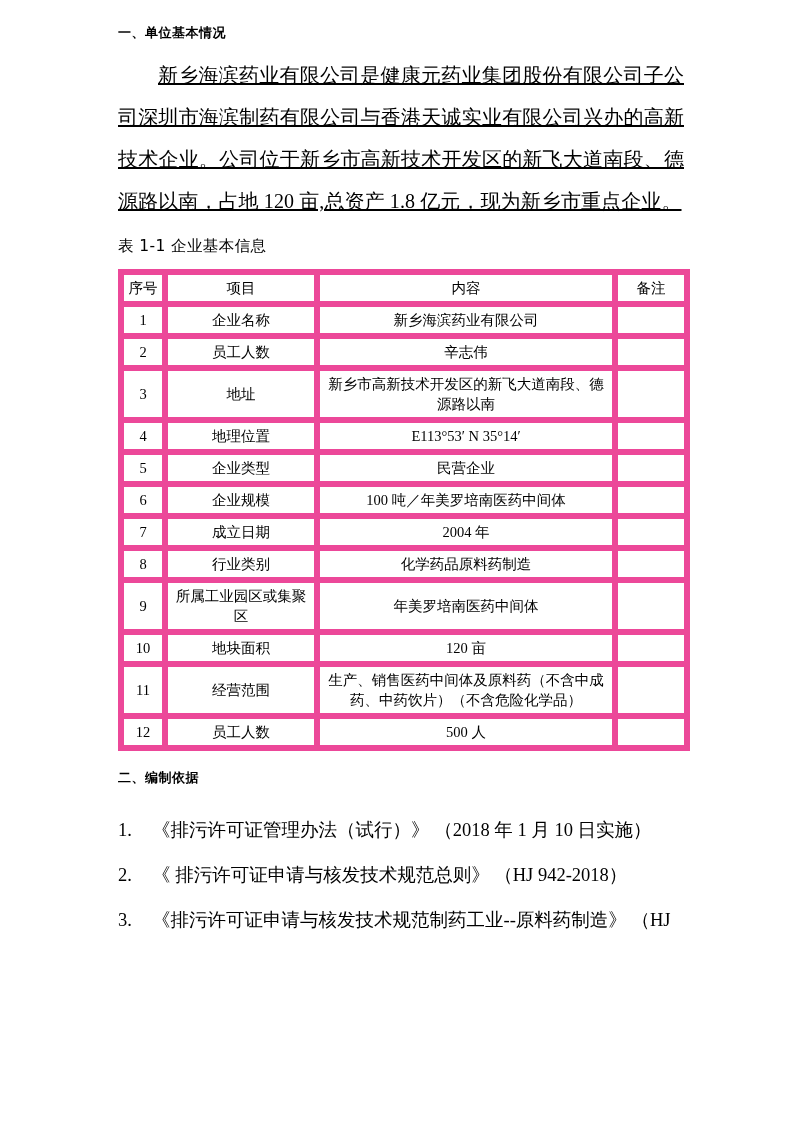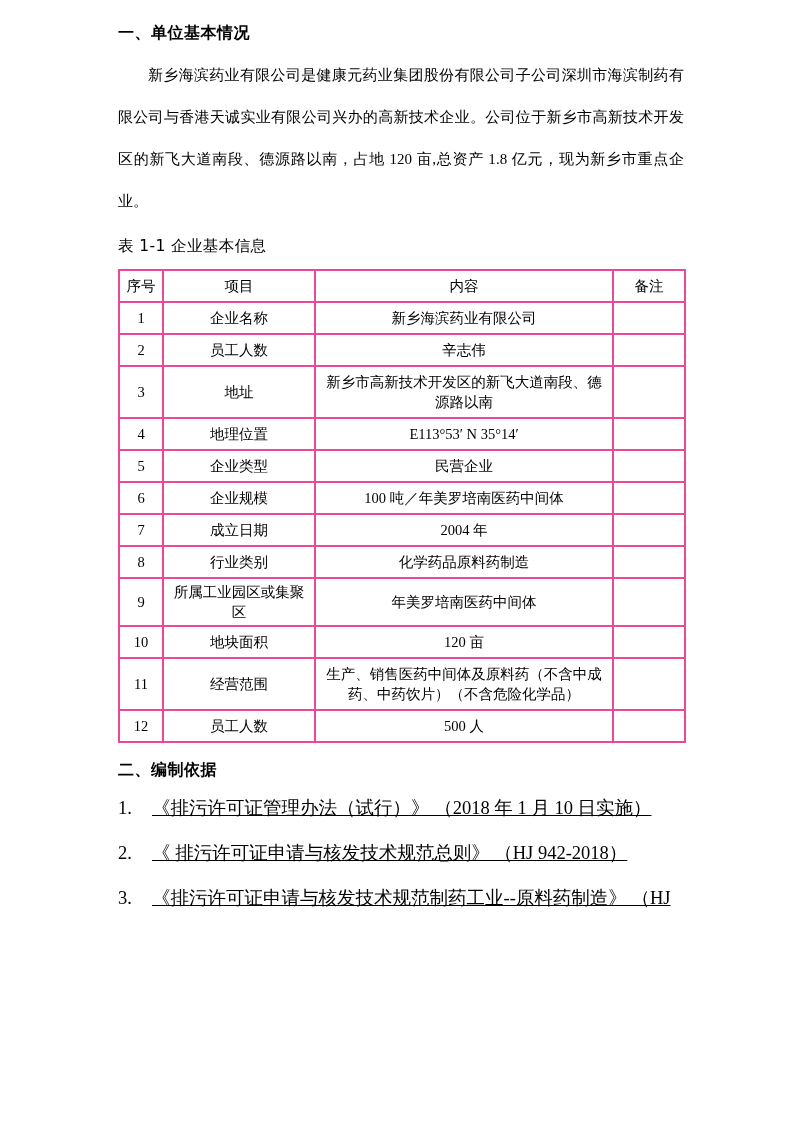--- a/index.html
+++ b/index.html
@@ -38,35 +38,36 @@
     letter-spacing: 1.5px;
     margin: 0;
     padding-top: 98px;
     line-height: 34px;
   }
 
   
   .section-heading {
     font-family: "Liberation Serif", "DejaVu Serif", serif;
     font-weight: bold;
-    font-size: 16px;
+    font-size: 13px;
     letter-spacing: 0.5px;
     margin: 0;
     line-height: 30px;
   }
   #heading-1 { margin-top: 18px; }
 
   
   .para {
-    font-size: 15px;
+    font-size: 20px;
     line-height: 42px;
     margin: 0;
     text-align: justify;
     text-justify: inter-ideograph;
     letter-spacing: 0.1px;
+    text-decoration: underline;
   }
   .para.indent { text-indent: 2em; }
   #para-1 { margin-top: 6px; }
 
   
   .table-caption {
     text-align: left;
     font-family: "DejaVu Sans", "Liberation Sans", sans-serif;
     font-weight: normal;
     font-size: 15.5px;
@@ -77,21 +78,21 @@
   }
 
   
   table.info-table {
     border-collapse: collapse;
     width: 566px;
     table-layout: fixed;
     font-size: 14.5px;
   }
   table.info-table td, table.info-table th {
-    border: 2px solid #ec4899;
+    border: 6px solid #ec4899;
     text-align: center;
     vertical-align: middle;
     padding: 3px 4px;
     line-height: 20px;
     font-weight: normal;
     font-family: "Liberation Serif", "DejaVu Serif", serif;
   }
   table.info-table th { font-size: 14.5px; }
   .col-no      { width: 44px; }
   .col-item    { width: 152px; }
@@ -106,22 +107,22 @@
     font-size: 18.5px;
     line-height: 45px;
     margin: 0;
     display: flex;
     align-items: baseline;
   }
   .ref-num {
     width: 34px;
     flex: 0 0 34px;
   }
-  .ref-text { flex: 1 1 auto; text-decoration: underline; }
-  #heading-2 { margin-top: 12px; margin-bottom: 1px; }
+  .ref-text { flex: 1 1 auto; }
+  #heading-2 { margin-top: 12px; margin-bottom: 15px; }
 </style>
 </head>
 <body>
 
 <div class="page">
   <div class="content">
 
 
     <h2 class="section-heading" id="heading-1">一、单位基本情况</h2>
 

